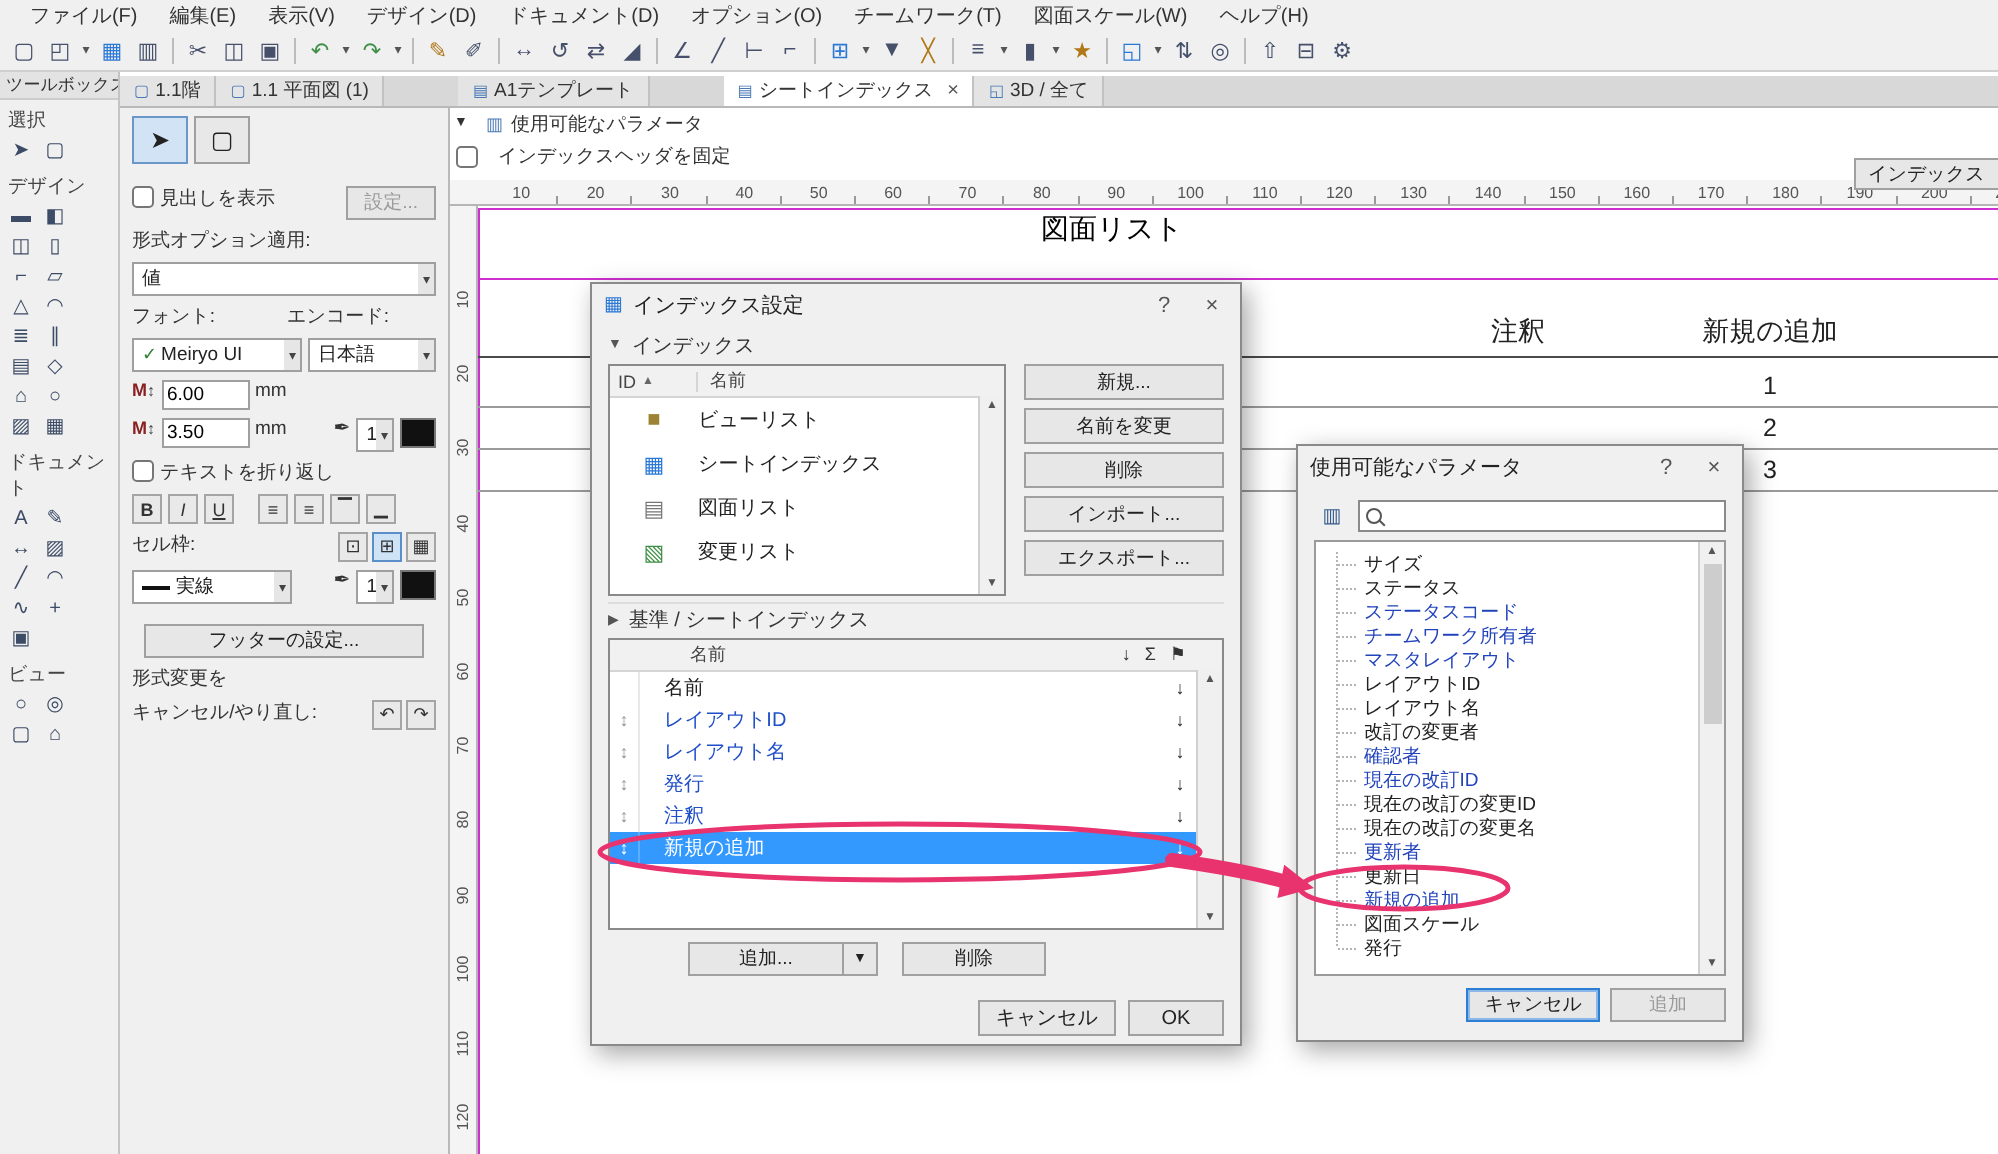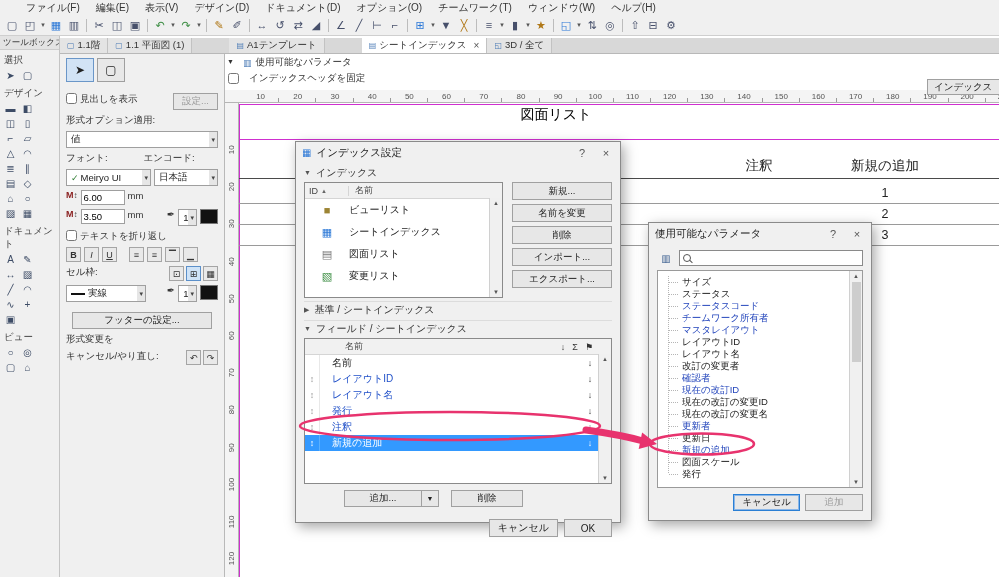--- a/index.html
+++ b/index.html
@@ -1,21 +1,21 @@
 <!DOCTYPE html>
 <html><head>
 <meta charset="utf-8">
 <style>
   html,body{margin:0;padding:0}
   body{width:999px;height:577px;position:relative;overflow:hidden;background:#fff;
        font-family:"Liberation Sans","DejaVu Sans",sans-serif;font-size:11px;color:#222}
   .abs{position:absolute}
   
   #menubar{left:0;top:0;width:100%;height:15px;background:#f0f0f0;display:flex;align-items:center;
-           padding-left:18px;box-sizing:border-box;font-size:10px;color:#333}
+           padding-left:7px;box-sizing:border-box;font-size:10px;color:#333}
   .menu-item{padding:0 8px;white-space:nowrap}
   
   #toolbar{left:0;top:15px;width:100%;height:21px;background:#f0f0f0;border-bottom:1px solid #cfcfcf;
            display:flex;align-items:center;padding:0 3px;box-sizing:border-box}
   .tb-icon{width:18px;height:17px;display:flex;align-items:center;justify-content:center;font-size:11px;color:#47506b;flex:none}
   .tb-icon.dd{width:8px;font-size:7px;color:#555}
   .tb-icon.sep{width:1px;height:13px;background:#bcbcbc;margin:0 3px;padding:0}
   .tb-icon.green{color:#3f8f46}.tb-icon.blue{color:#2b78d7}.tb-icon.orange{color:#b07818}
   
   #toolbox{left:0;top:36px;width:60px;height:541px;background:#f0f0f0;border-right:1px solid #c4c4c4;box-sizing:border-box}
@@ -174,21 +174,21 @@
 <body>
 
 <div id="menubar" class="abs">
   <span class="menu-item">ファイル(F)</span>
     <span class="menu-item">編集(E)</span>
     <span class="menu-item">表示(V)</span>
     <span class="menu-item">デザイン(D)</span>
     <span class="menu-item">ドキュメント(D)</span>
     <span class="menu-item">オプション(O)</span>
     <span class="menu-item">チームワーク(T)</span>
-    <span class="menu-item">ウィンドウ(W)</span>
+    <span class="menu-item">図面スケール(W)</span>
     <span class="menu-item">ヘルプ(H)</span>
 </div>
 
 <div id="toolbar" class="abs">
   <span class="tb-icon">▢</span>
     <span class="tb-icon">◰</span>
     <span class="tb-icon dd">▾</span>
     <span class="tb-icon blue">▦</span>
     <span class="tb-icon">▥</span>
     <span class="tb-icon sep"></span>
@@ -539,24 +539,20 @@
           <button class="btn">名前を変更</button>
           <button class="btn">削除</button>
           <button class="btn">インポート...</button>
           <button class="btn">エクスポート...</button>
       </div>
     </div>
     <div class="sec-row lined">
       <span class="sec-tri">▶</span>
       <span>基準 / シートインデックス</span>
     </div>
-    <div class="sec-row lined">
-      <span class="sec-tri">▼</span>
-      <span>フィールド / シートインデックス</span>
-    </div>
     <div class="flist">
       <div class="fl-header">
         <span class="fl-hlabel">名前</span>
         <span class="fl-hicons">
           <span>↓</span>
           <span>Σ</span>
           <span>⚑</span>
         </span>
       </div>
       <div class="field-row">

